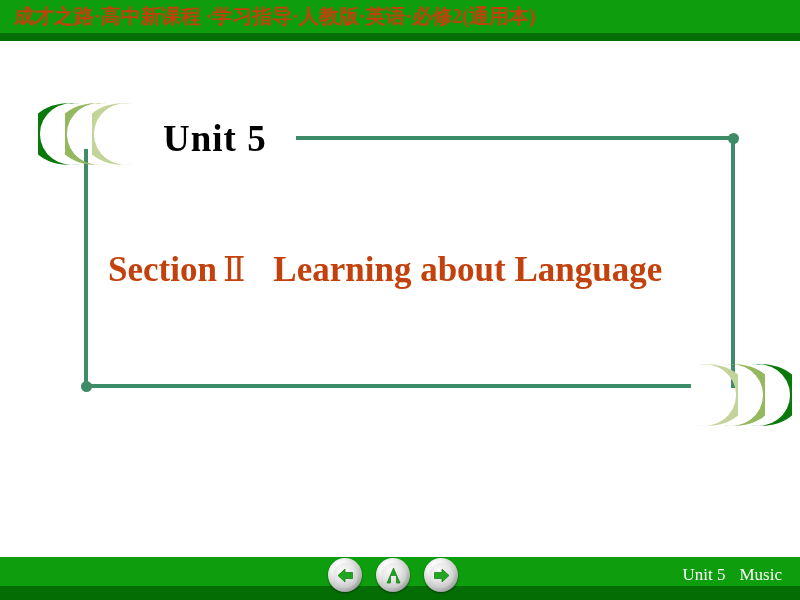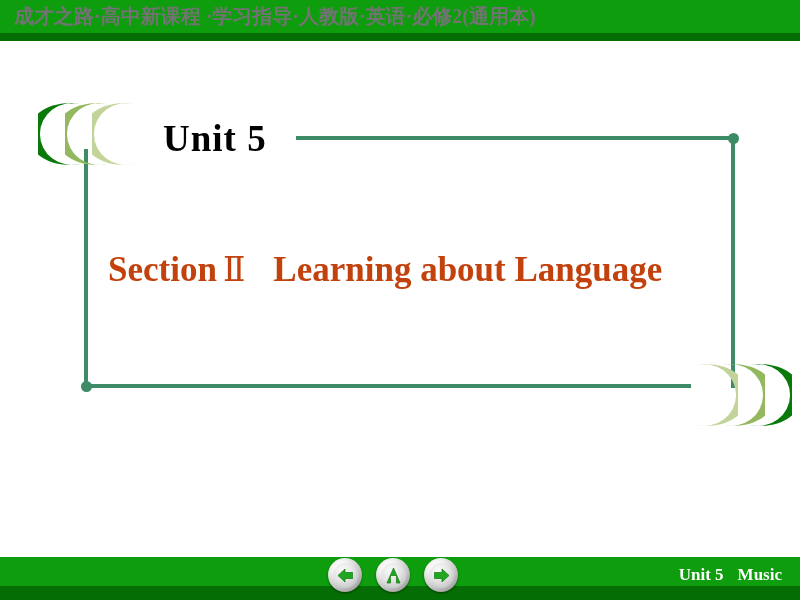--- a/index.html
+++ b/index.html
@@ -30,21 +30,21 @@
     height: 8px;
     background: #046d04;
   }
   #header-title {
     position: absolute;
     left: 14px;
     top: 3px;
     font-family: "Liberation Serif", "DejaVu Serif", serif;
     font-size: 20px;
     font-weight: bold;
-    color: #737373;
+    color: #c2410c;
     letter-spacing: 0px;
     white-space: nowrap;
     line-height: 26px;
   }
 
   
   #stage {
     position: absolute;
     left: 0; top: 41px;
     width: 800px;
@@ -159,21 +159,21 @@
     width: 800px;
     height: 14px;
     background: #046d04;
   }
   #footer-label {
     position: absolute;
     right: 18px;
     top: 563px;
     font-family: "Liberation Serif", "DejaVu Serif", serif;
     font-size: 17px;
-    font-weight: bold;
+    font-weight: normal;
     color: #ffffff;
     white-space: nowrap;
     line-height: 24px;
   }
   #footer-label .sep { display: inline-block; width: 14px; }
 
   
   #nav-buttons {
     position: absolute;
     left: 328px;

